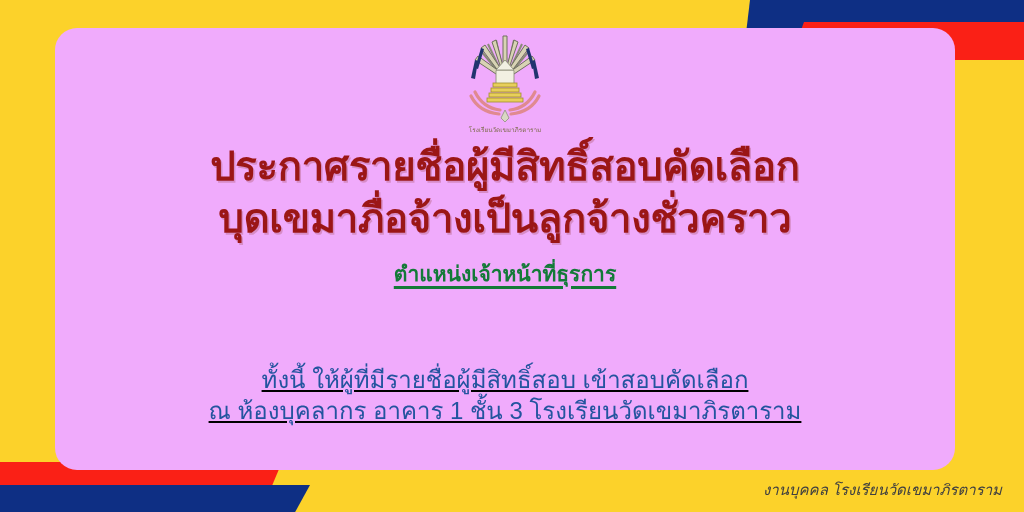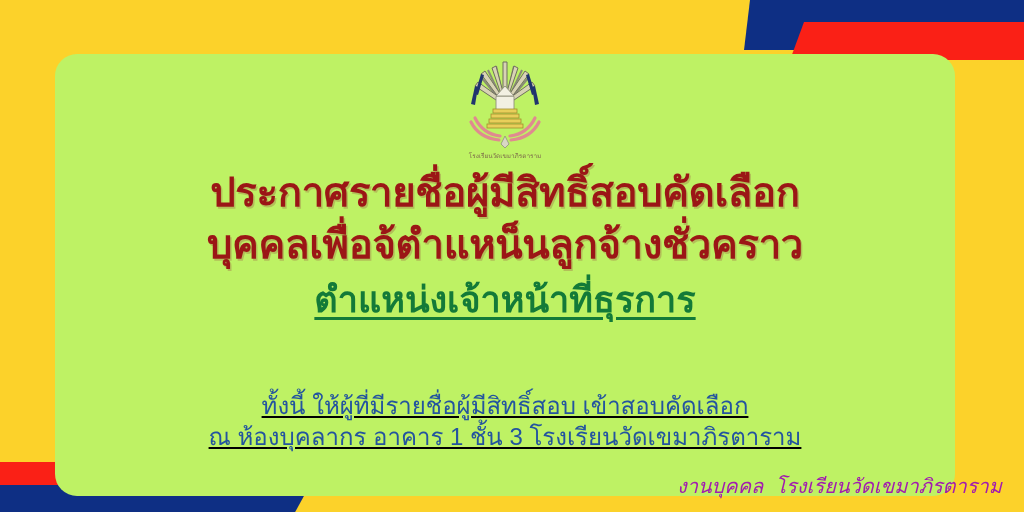--- a/index.html
+++ b/index.html
@@ -59,23 +59,22 @@
     clip-path: polygon(0 0, 100% 0, calc(100% - 22px) 100%, 0 100%);
   }
 
   
   .card {
     position: absolute;
     left: 55px;
     top: 28px;
     width: 900px;
     height: 442px;
-    background: #bef264;
+    background: #f0abfc;
     border-radius: 22px;
-    margin-top: 26px;
   }
 
   
   .emblem-wrap {
     position: absolute;
     left: 0;
     right: 0;
     top: 2px;
     display: flex;
     justify-content: center;
@@ -101,21 +100,21 @@
     line-height: 52px;
     letter-spacing: -0.3px;
     text-shadow: 1.5px 1.5px 0 rgba(150,60,60,0.28);
     white-space: nowrap;
   }
 
   .subtitle {
     margin-top: 10px;
     color: #137A38;
     font-weight: bold;
-    font-size: 36px;
+    font-size: 21px;
     line-height: 40px;
     text-decoration: underline;
     text-underline-offset: 5px;
     text-decoration-thickness: 3px;
     white-space: nowrap;
   }
 
   .body-block {
     position: absolute;
     left: 0;
@@ -129,25 +128,24 @@
     font-size: 24px;
     line-height: 31px;
     white-space: nowrap;
   }
 
   
   .footer {
     position: absolute;
     right: 22px;
     bottom: 10px;
-    color: #a21caf;
-    font-size: 20px;
+    color: #404040;
+    font-size: 15px;
     font-style: italic;
     white-space: nowrap;
-    font-family: Liberation Mono, monospace;
   }
 </style>
 </head>
 <body>
 
 <div id="poster">
 
   <div class="deco deco-tr-blue"></div>
   <div class="deco deco-tr-red"></div>
 
@@ -200,21 +198,21 @@
             <path d="M30,10 Q22,26 5,28"></path>
           </g>
           <path d="M0,28 L-4,36 L0,40 L4,36 Z" fill="#d9d7c4" stroke="#8f8f7c" stroke-width="0.8"></path>
           <text x="0" y="50" font-size="6.4" fill="#7d6b4a" text-anchor="middle" font-family="'DejaVu Sans', sans-serif">โรงเรียนวัดเขมาภิรตาราม</text>
         </g>
       </svg>
     </div>
 
     <div class="titles">
       <div class="title-line">ประกาศรายชื่อผู้มีสิทธิ์สอบคัดเลือก</div>
-      <div class="title-line">บุคคลเพื่อจ้ตำแหน็นลูกจ้างชั่วคราว</div>
+      <div class="title-line">บุดเขมาภื่อจ้างเป็นลูกจ้างชั่วคราว</div>
       <div class="subtitle">ตำแหน่งเจ้าหน้าที่ธุรการ</div>
     </div>
 
     <div class="body-block">
       <div class="body-line">ทั้งนี้ ให้ผู้ที่มีรายชื่อผู้มีสิทธิ์สอบ เข้าสอบคัดเลือก</div>
       <div class="body-line">ณ ห้องบุคลากร อาคาร 1 ชั้น 3 โรงเรียนวัดเขมาภิรตาราม</div>
     </div>
 
   </div>
 

